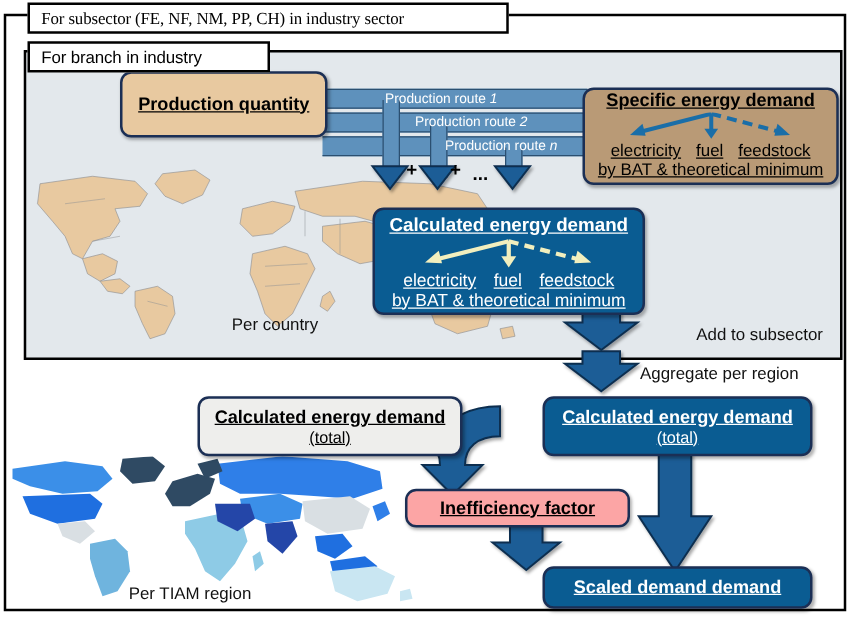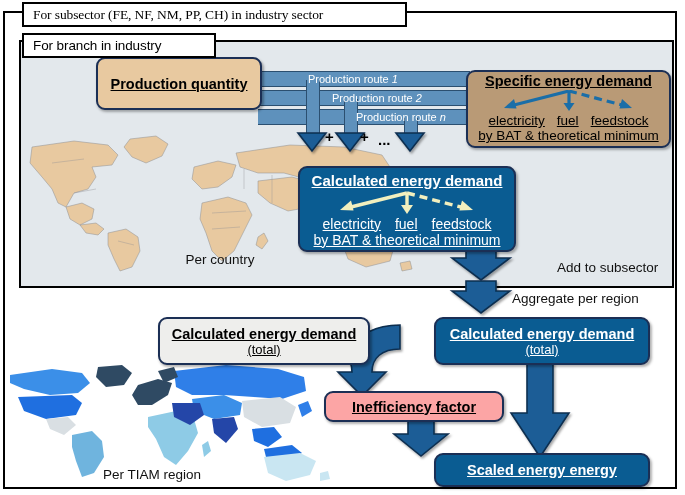--- a/index.html
+++ b/index.html
@@ -311,19 +311,19 @@
   <div class="abs box navy" id="box-calctot">
     <span class="ttl">Calculated energy demand</span>
     <span class="sub">(total)</span>
   </div>
 
   <div class="abs box yellowb" id="box-ineff">
     <span class="ttl">Inefficiency factor</span>
   </div>
 
   <div class="abs box navy" id="box-scaled">
-    <span class="ttl">Scaled energy energy</span>
+    <span class="ttl">Scaled demand demand</span>
   </div>
 
   <div class="abs loop-label" id="label-subsector">For subsector (FE, NF, NM, PP, CH) in industry sector</div>
   <div class="abs loop-label" id="label-branch">For branch in industry</div>
 
 </div>
 
 </body></html>

